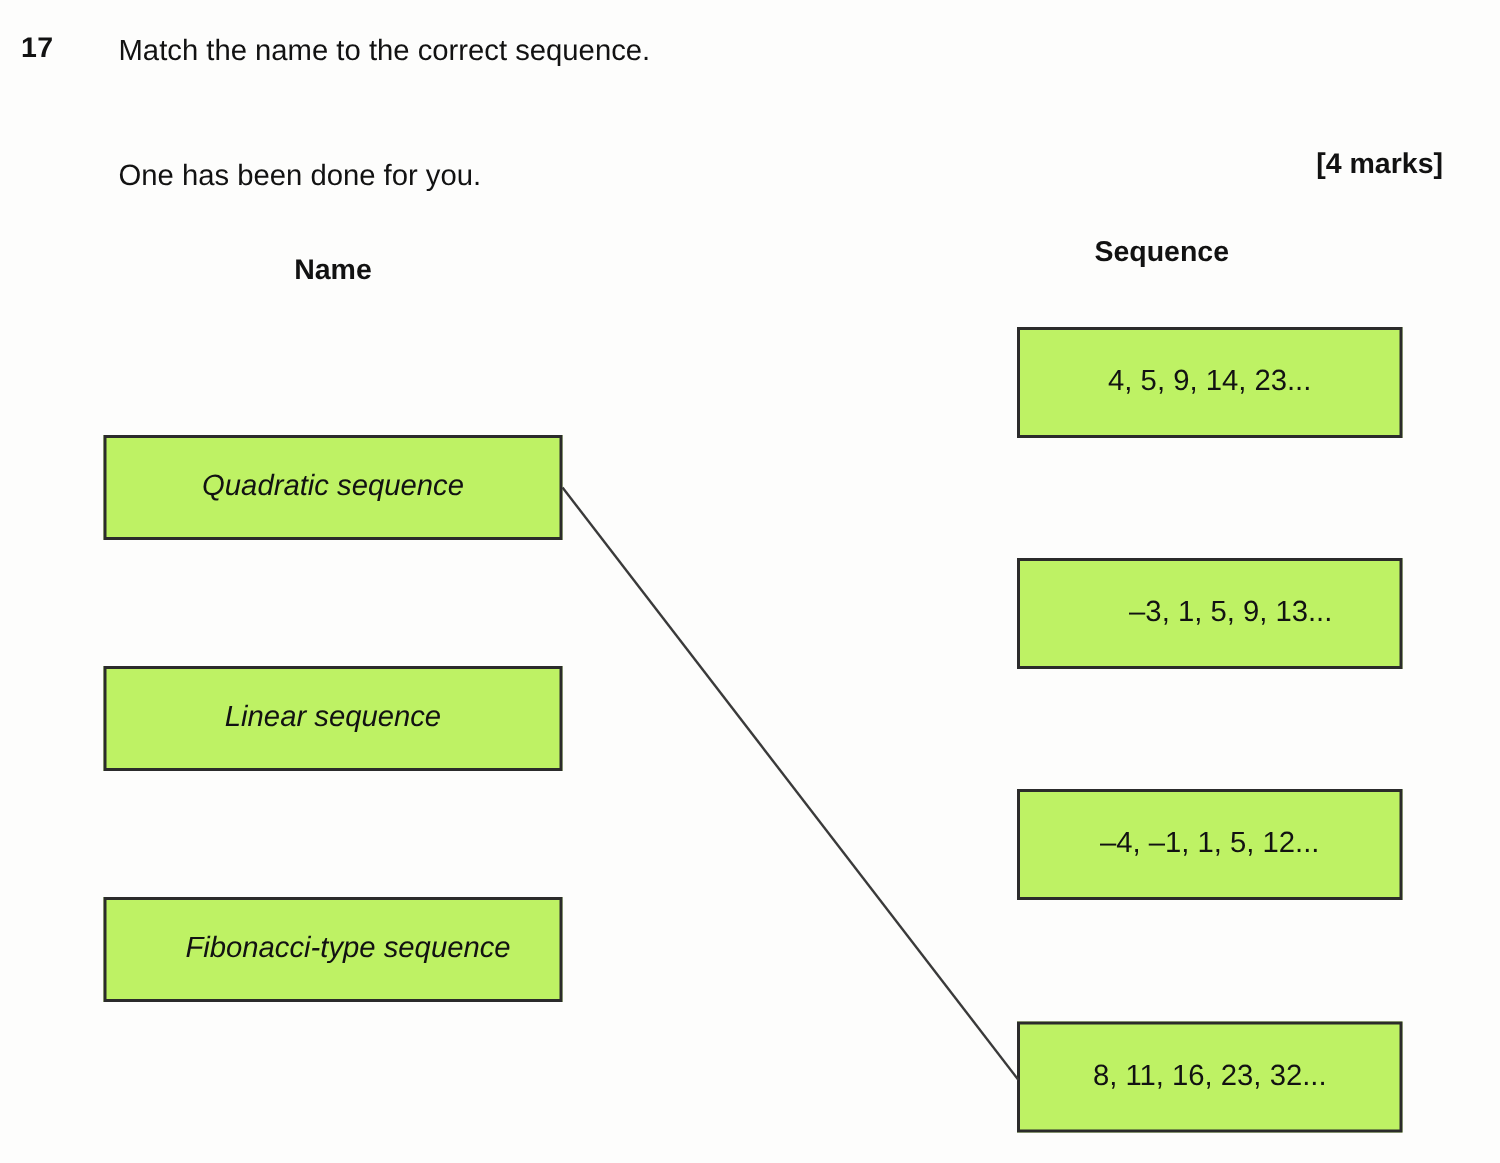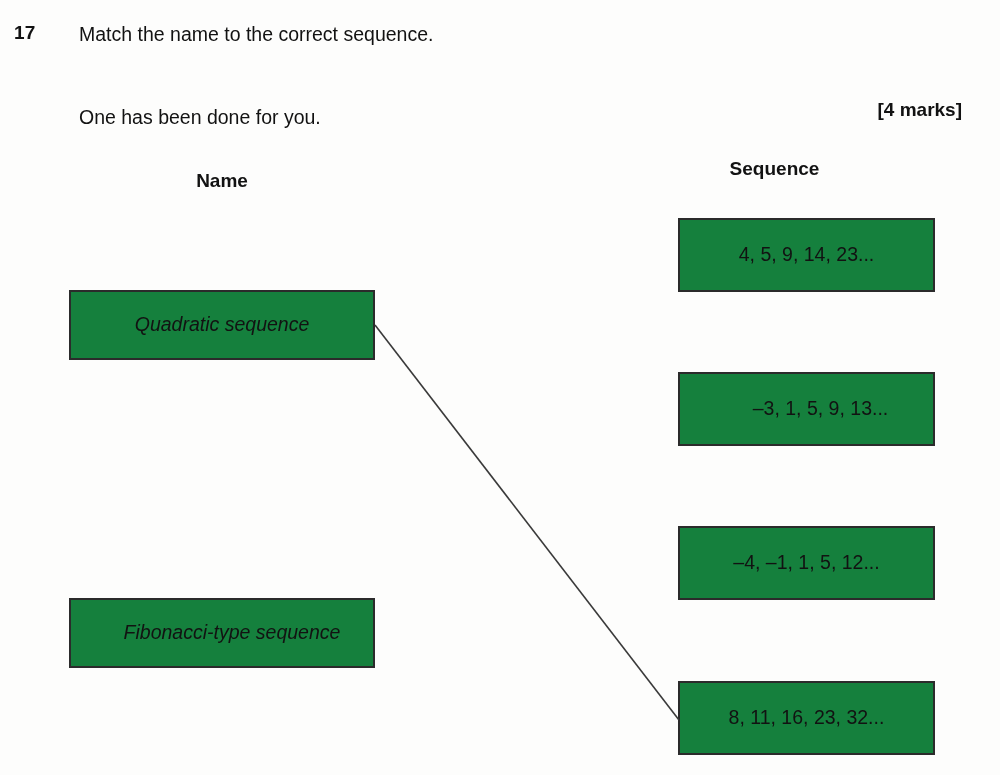--- a/index.html
+++ b/index.html
@@ -72,21 +72,21 @@
     left: 646px;
     width: 257px;
     top: 158px;
   }
 
   
   .match-box {
     position: absolute;
     box-sizing: border-box;
     border: 2px solid #2b2b2b;
-    background: #15803d;
+    background: #bef264;
     display: flex;
     align-items: center;
     justify-content: center;
     font-size: 19.5px;
     line-height: 1.2;
     white-space: nowrap;
     text-align: center;
   }
   .name-box {
     left: 69px;
@@ -125,20 +125,21 @@
 
   <span class="q-number">17</span>
   <span class="stem-line-1">Match the name to the correct sequence.</span>
   <span class="stem-line-2">One has been done for you.</span>
   <span class="marks">[4 marks]</span>
 
   <div class="col-heading heading-name">Name</div>
   <div class="col-heading heading-sequence">Sequence</div>
 
   <div class="match-box name-box name-box-0">Quadratic sequence</div>
+  <div class="match-box name-box name-box-1">Linear sequence</div>
   <div class="match-box name-box name-box-2">Fibonacci-type sequence</div>
 
   <div class="match-box seq-box seq-box-0">4, 5, 9, 14, 23...</div>
   <div class="match-box seq-box seq-box-1">–3, 1, 5, 9, 13...</div>
   <div class="match-box seq-box seq-box-2">–4, –1, 1, 5, 12...</div>
   <div class="match-box seq-box seq-box-3">8, 11, 16, 23, 32...</div>
 
   <svg class="connectors" viewBox="0 0 1000 775">
     <g id="connector-lines">
         <line x1="375" y1="325" x2="679" y2="720" stroke="#3a3a3a" stroke-width="1.6"></line>

